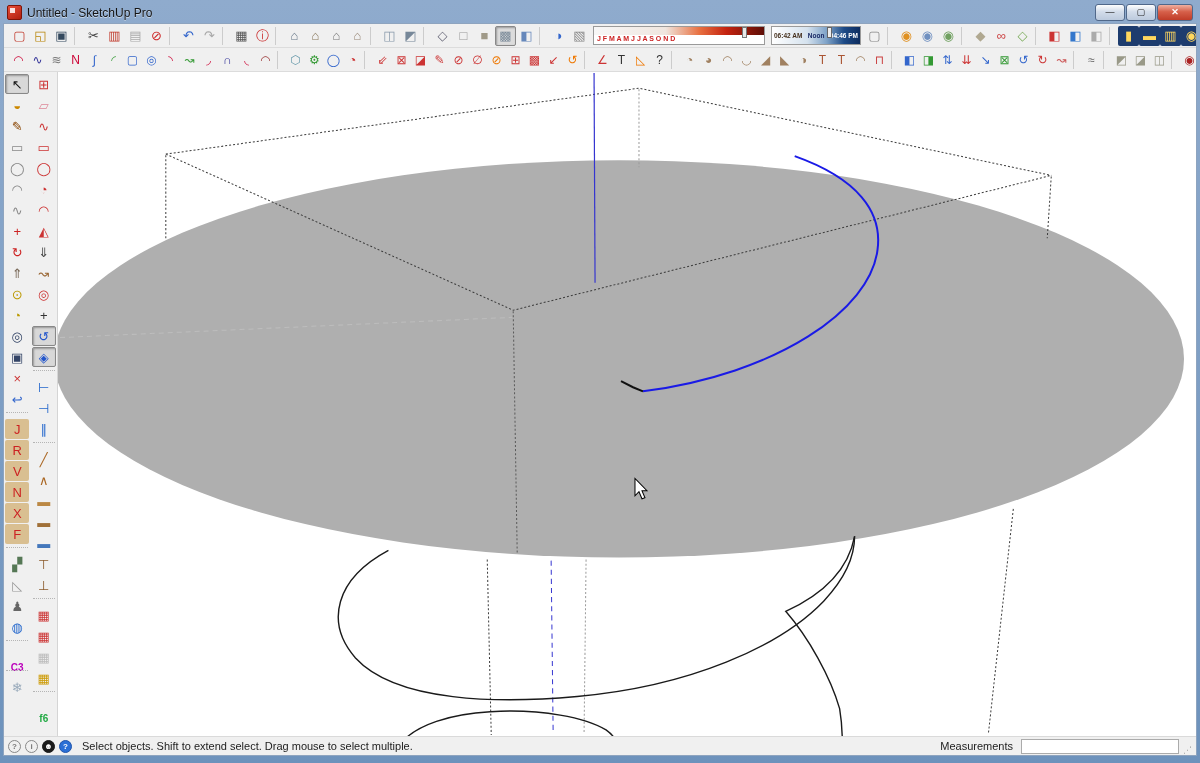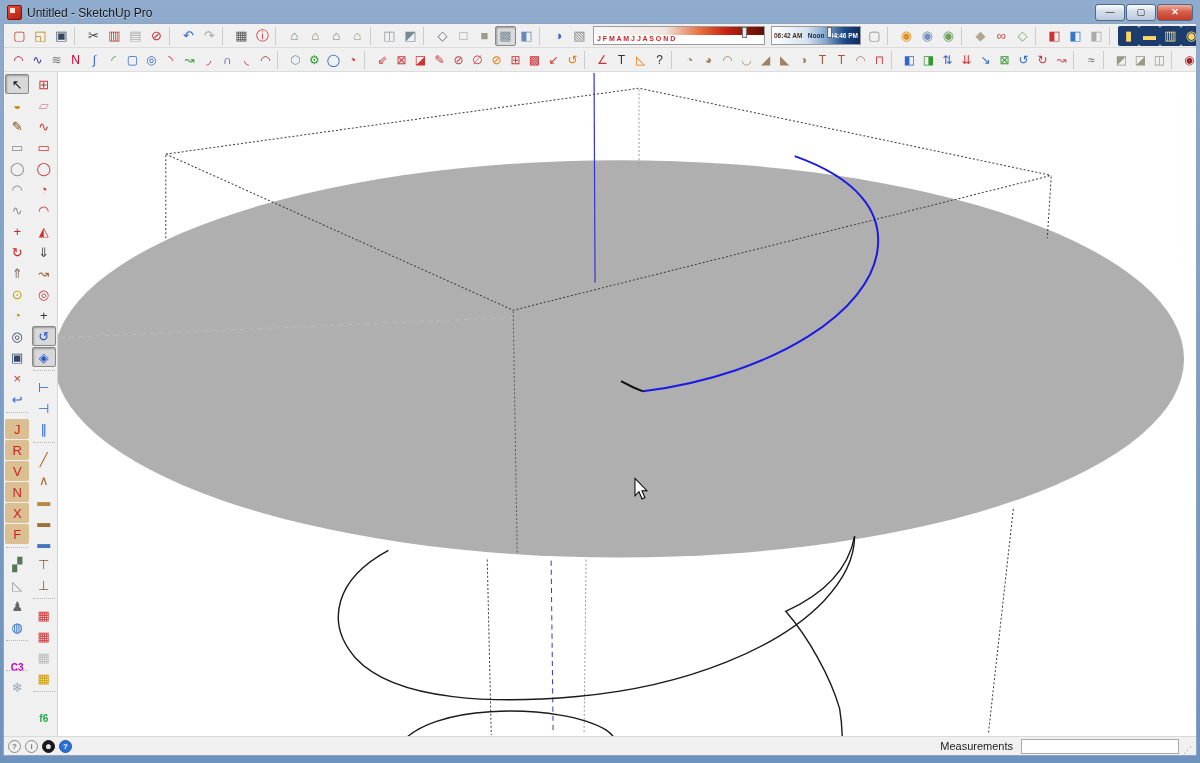--- a/index.html
+++ b/index.html
@@ -634,18 +634,19 @@
     </div>
 
     <div class="statusbar">
       <span style="display:flex;align-items:center;">
 
       <span class="sicon" style="color: rgb(119, 119, 119); background-color: rgb(240, 240, 240); border: 1px solid rgb(136, 136, 136);">?</span>
           <span class="sicon" style="color: rgb(119, 119, 119); background-color: rgb(240, 240, 240); border: 1px solid rgb(136, 136, 136);">i</span>
           <span class="sicon" style="color: rgb(255, 255, 255); background-color: rgb(26, 26, 26); border: 1px solid rgb(26, 26, 26);">☻</span>
           <span class="sicon" style="color: rgb(255, 255, 255); background-color: rgb(42, 111, 214); border: 1px solid rgb(34, 85, 170);">?</span>
         </span>
+      <span class="hint">Select objects. Shift to extend select. Drag mouse to select multiple.</span>
       <span class="meas-label">Measurements</span>
       <input class="meas-input" value="" style="">
       <span class="grip">⋰</span>
     </div>
   </div>
 </div>
 
 </body></html>

